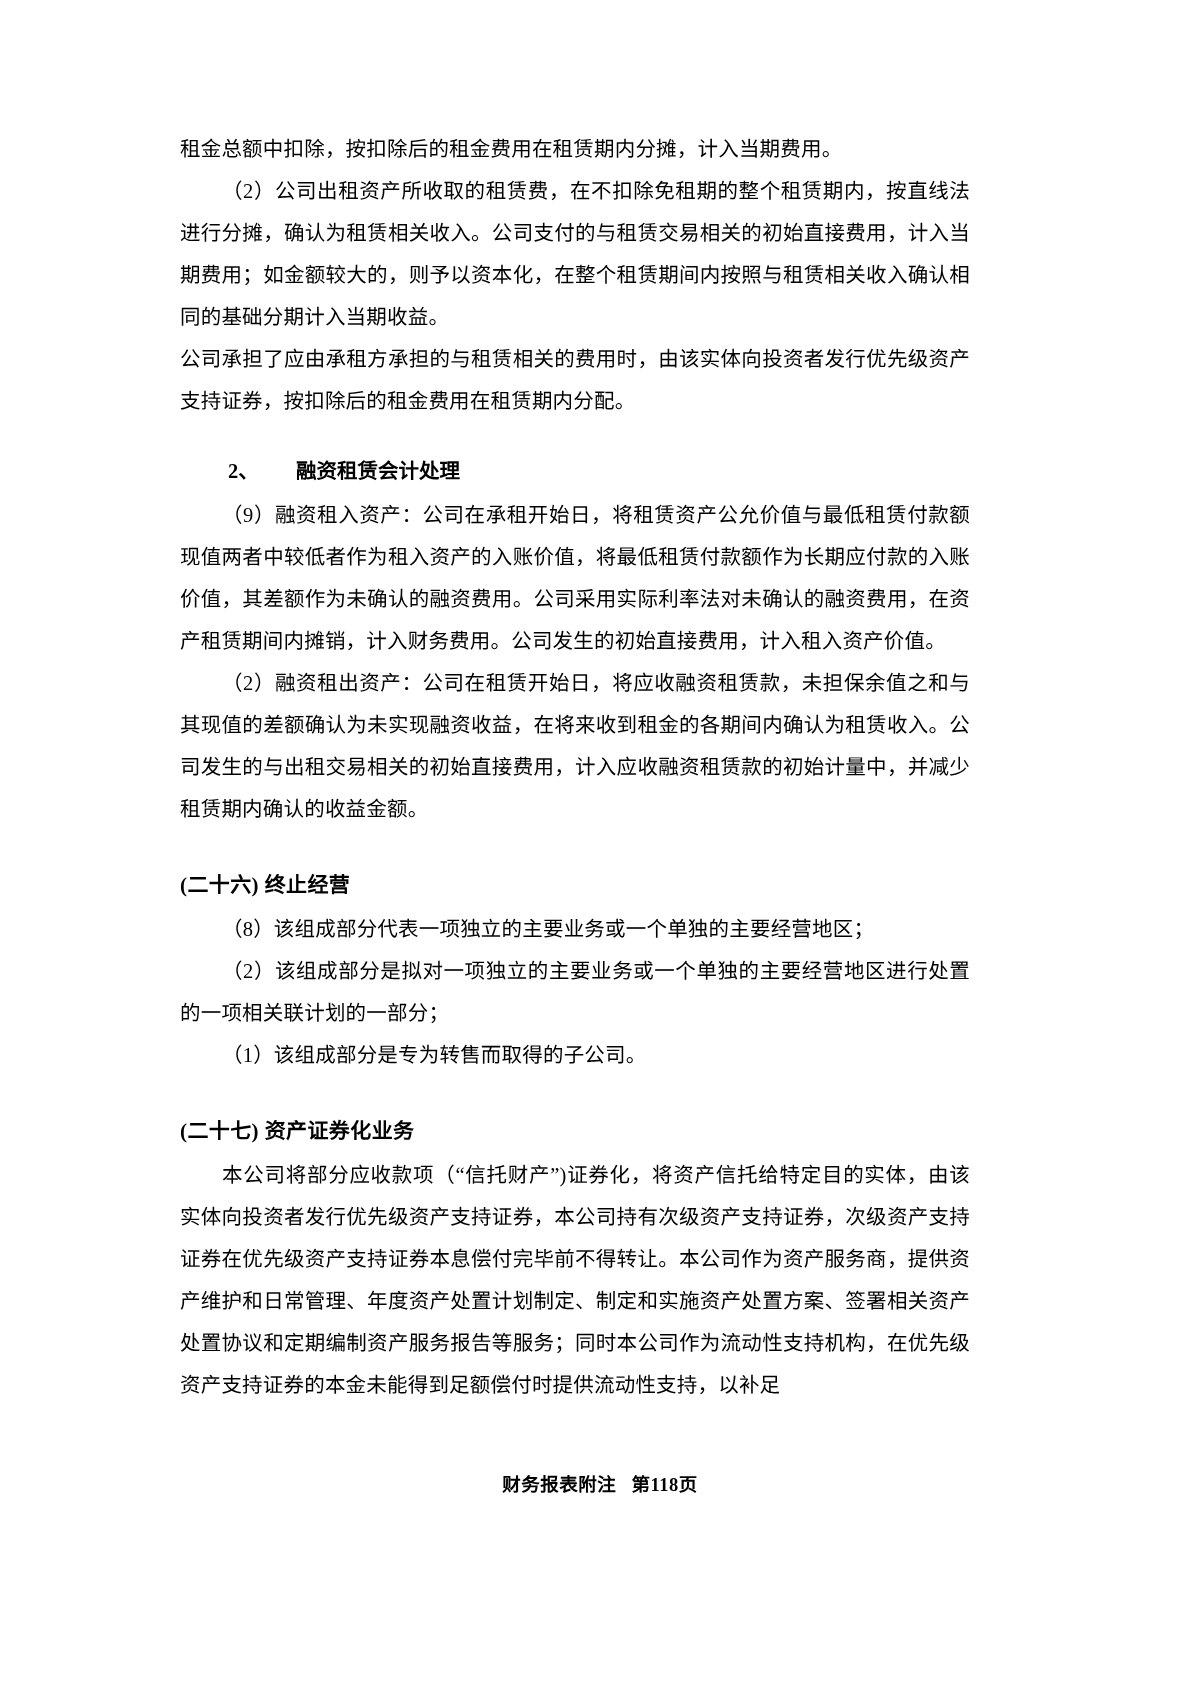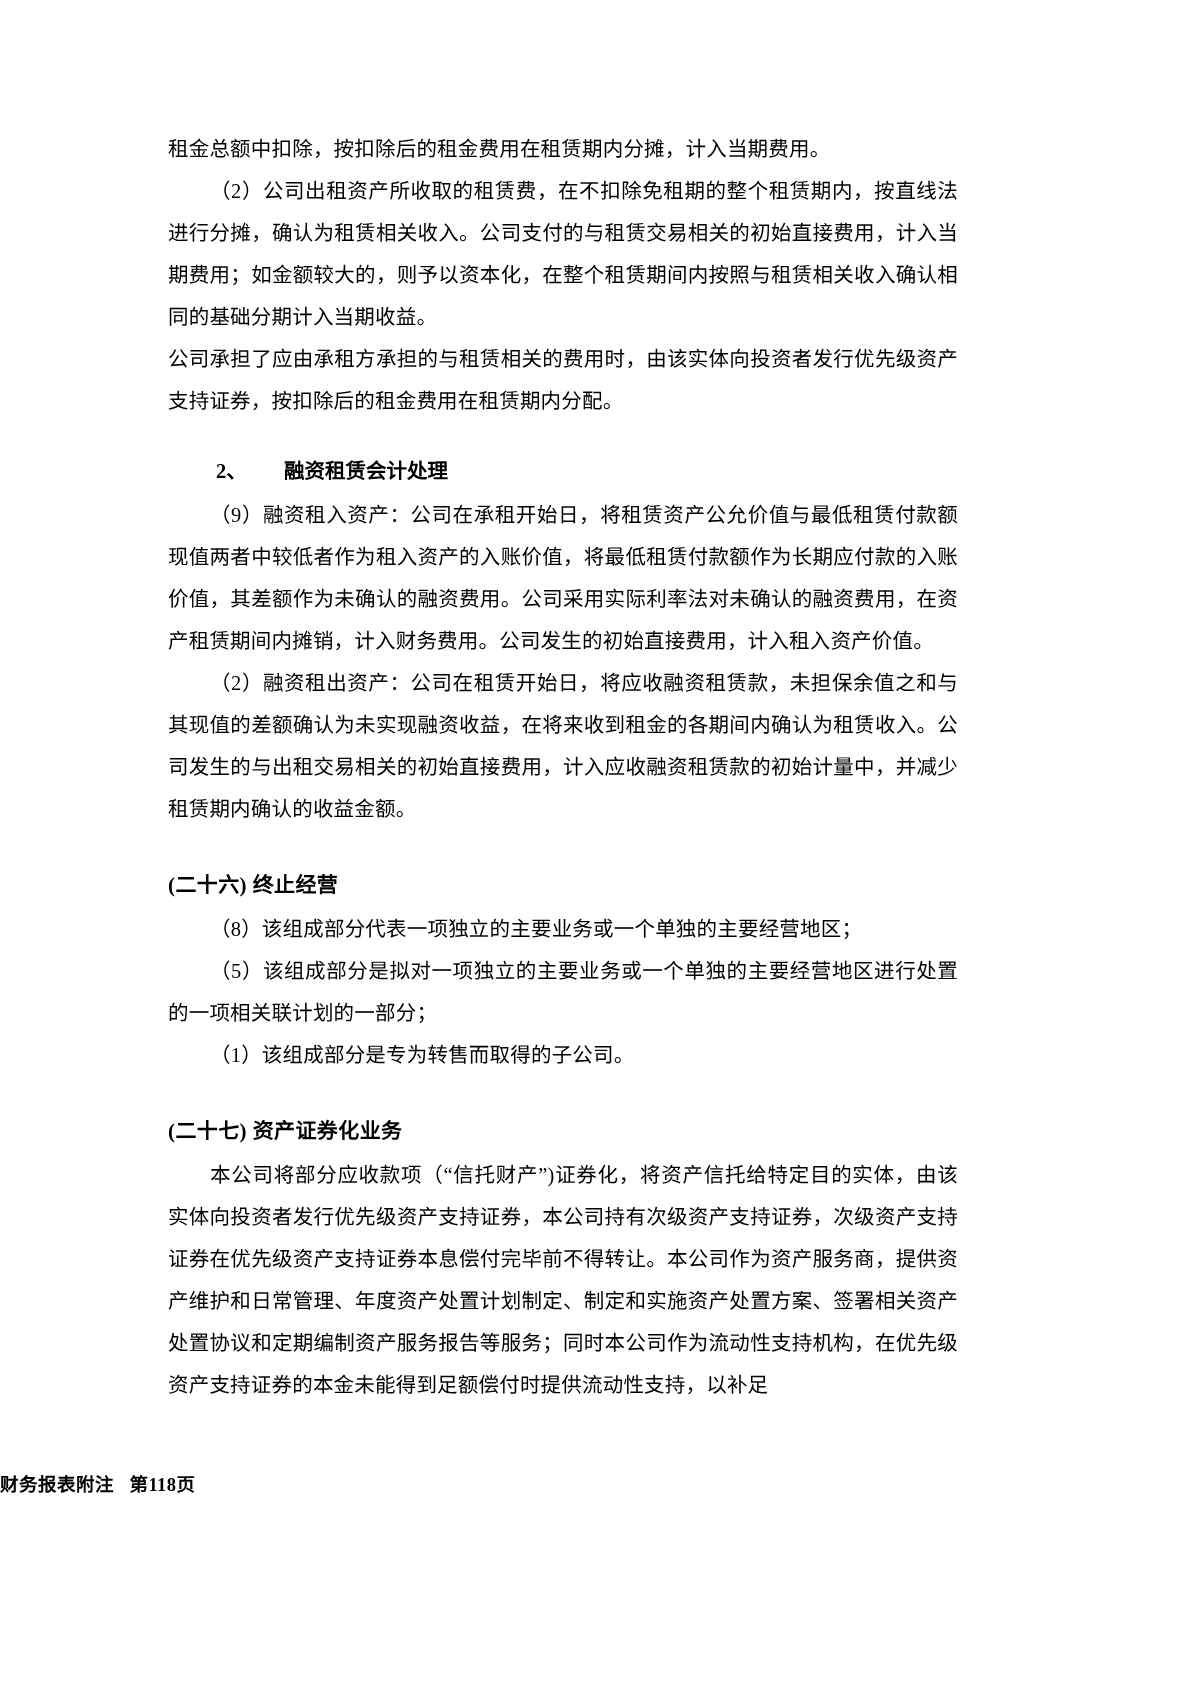--- a/index.html
+++ b/index.html
@@ -13,21 +13,21 @@
     height: 1697px;
     margin: 0 auto;
     background: #ffffff;
     box-sizing: border-box;
     font-family: "Liberation Serif", "DejaVu Serif", serif;
     color: #000000;
     overflow: hidden;
   }
   .content {
     position: absolute;
-    left: 168px;
+    left: 180px;
     top: 128px;
     width: 790px;
   }
   p {
     margin: 0;
     font-size: 20.5px;
     line-height: 42px;
     text-align: justify;
     text-justify: inter-ideograph;
     letter-spacing: 0.2px;
@@ -59,20 +59,21 @@
     margin-bottom: 2px;
     letter-spacing: 0.4px;
     font-family: Liberation Serif, serif;
   }
 
   .footer {
     position: absolute;
     left: 0;
     right: 0;
     top: 1470px;
+    text-align: center;
     font-size: 18.5px;
     font-weight: bold;
     letter-spacing: 0.5px;
   }
   .footer .lbl { font-weight: bold; }
 </style>
 </head>
 <body>
 
 <div class="page">
@@ -89,21 +90,21 @@
       <span class="ttl">融资租赁会计处理</span>
     </div>
 
     <p class="indent2">（9）融资租入资产：公司在承租开始日，将租赁资产公允价值与最低租赁付款额现值两者中较低者作为租入资产的入账价值，将最低租赁付款额作为长期应付款的入账价值，其差额作为未确认的融资费用。公司采用实际利率法对未确认的融资费用，在资产租赁期间内摊销，计入财务费用。公司发生的初始直接费用，计入租入资产价值。</p>
 
     <p class="indent2">（2）融资租出资产：公司在租赁开始日，将应收融资租赁款，未担保余值之和与其现值的差额确认为未实现融资收益，在将来收到租金的各期间内确认为租赁收入。公司发生的与出租交易相关的初始直接费用，计入应收融资租赁款的初始计量中，并减少租赁期内确认的收益金额。</p>
 
     <div class="sec-heading">(二十六) 终止经营</div>
 
     <p class="indent2">（8）该组成部分代表一项独立的主要业务或一个单独的主要经营地区；</p>
-    <p class="indent2">（5）该组成部分是拟对一项独立的主要业务或一个单独的主要经营地区进行处置的一项相关联计划的一部分；</p>
+    <p class="indent2">（2）该组成部分是拟对一项独立的主要业务或一个单独的主要经营地区进行处置的一项相关联计划的一部分；</p>
     <p class="indent2">（1）该组成部分是专为转售而取得的子公司。</p>
 
     <div class="sec-heading">(二十七) 资产证券化业务</div>
 
     <p class="indent2">本公司将部分应收款项（“信托财产”)证券化，将资产信托给特定目的实体，由该实体向投资者发行优先级资产支持证券，本公司持有次级资产支持证券，次级资产支持证券在优先级资产支持证券本息偿付完毕前不得转让。本公司作为资产服务商，提供资产维护和日常管理、年度资产处置计划制定、制定和实施资产处置方案、签署相关资产处置协议和定期编制资产服务报告等服务；同时本公司作为流动性支持机构，在优先级资产支持证券的本金未能得到足额偿付时提供流动性支持，以补足</p>
 
   </div>
 
   <div class="footer">
     <span class="lbl">财务报表附注</span>

